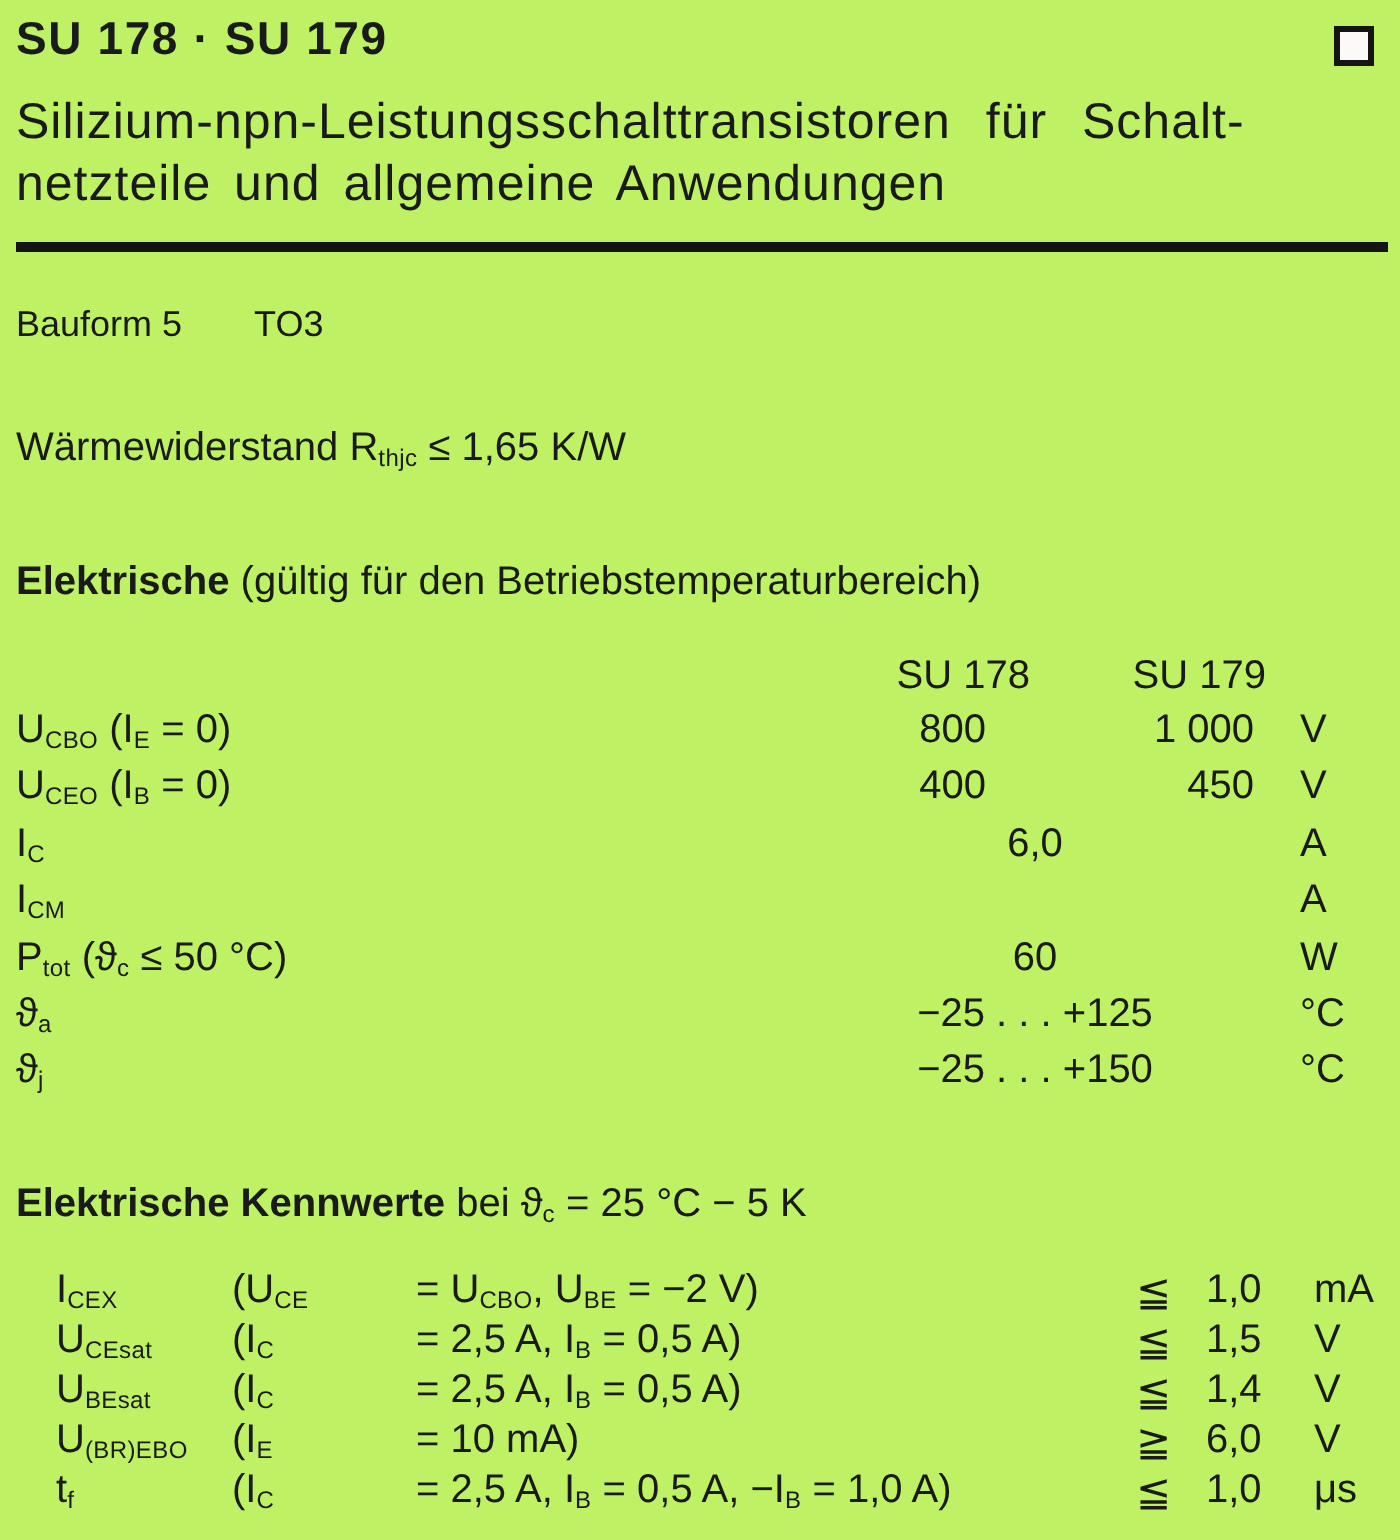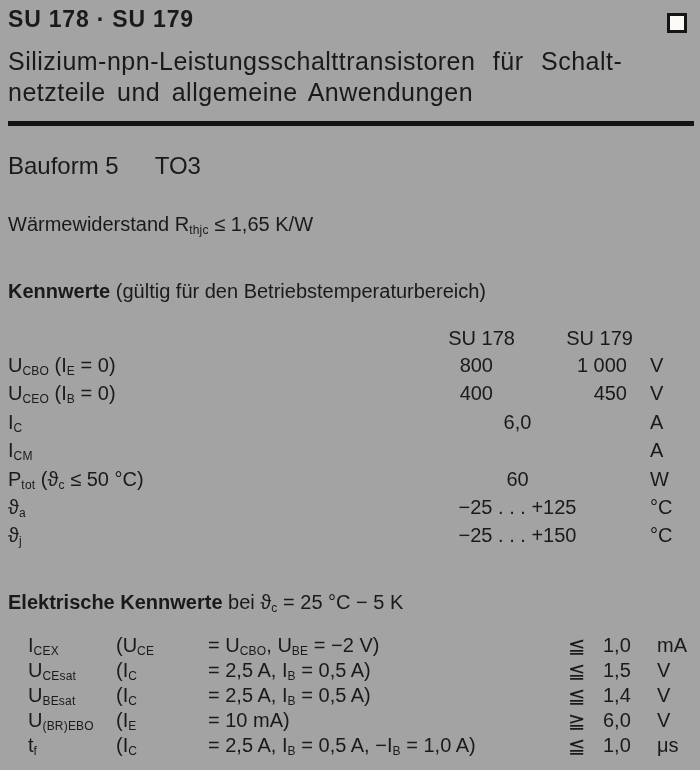--- a/index.html
+++ b/index.html
@@ -3,35 +3,35 @@
 <meta charset="utf-8">
 <style>
   html,body{margin:0;padding:0;}
   body{
     width:700px;height:770px;
     background:#fbfaf6;
     font-family:"Liberation Sans","DejaVu Sans",sans-serif;
     color:#1a1a1a;
     overflow:hidden;
   }
-  .page{position:relative;width:700px;height:770px;background:#a3a3a3;}
+  .page{position:relative;width:700px;height:770px;background:#bef264;}
   .abs{position:absolute;}
   .nw{white-space:nowrap;}
   .sub{font-size:0.60em;vertical-align:-0.24em;letter-spacing:0.2px;}
   .bold{font-weight:700;}
 
   .title{left:8px;top:6px;font-size:23px;font-weight:700;letter-spacing:0.8px;}
   .corner{left:667px;top:13px;width:14px;height:14px;border:3px solid #151515;background:#fbfaf6;}
 
   .subtitle1{left:8px;top:47px;font-size:25px;letter-spacing:0.5px;word-spacing:10px;}
   .subtitle2{left:8px;top:78px;font-size:25px;letter-spacing:0.5px;word-spacing:4px;}
 
   .rule-thick{left:8px;top:121px;width:686px;height:5px;background:#141414;}
 
-  .bauform{left:8px;top:152px;font-size:24px;}
+  .bauform{left:8px;top:152px;font-size:18px;}
   .package{margin-left:36px;}
 
   .thermal{left:8px;top:213px;font-size:20px;}
 
   .limits-heading{left:8px;top:280px;font-size:20px;}
 
   .limits-table{left:0;top:327px;width:700px;font-size:20px;text-decoration:underline;}
   .lrow{position:relative;height:28.4px;}
   .lhead{height:27px;}
   .lrow .label{position:absolute;left:8px;white-space:nowrap;}
@@ -66,21 +66,21 @@
 
   <div class="abs rule-thick"></div>
 
   <div class="abs bauform nw">
     <span>Bauform 5</span><span class="package">TO3</span>
   </div>
 
   <div class="abs thermal nw"><span>Wärmewiderstand R</span><span class="sub">thjc</span><span> ≤ 1,65 K/W</span></div>
 
   <div class="abs limits-heading nw">
-    <span class="bold">Kennwerte</span><span> (gültig für den Betriebstemperaturbereich)</span>
+    <span class="bold">Elektrische</span><span> (gültig für den Betriebstemperaturbereich)</span>
   </div>
 
   <div class="abs limits-table">
     <div class="lrow lhead">
       <span class="h1">SU 178</span>
       <span class="h2">SU 179</span>
     </div>
 
     <div class="lrow">
       <span class="label"><span>U</span><span class="sub">CBO</span><span> (I</span><span class="sub">E</span><span> = 0)</span></span>

